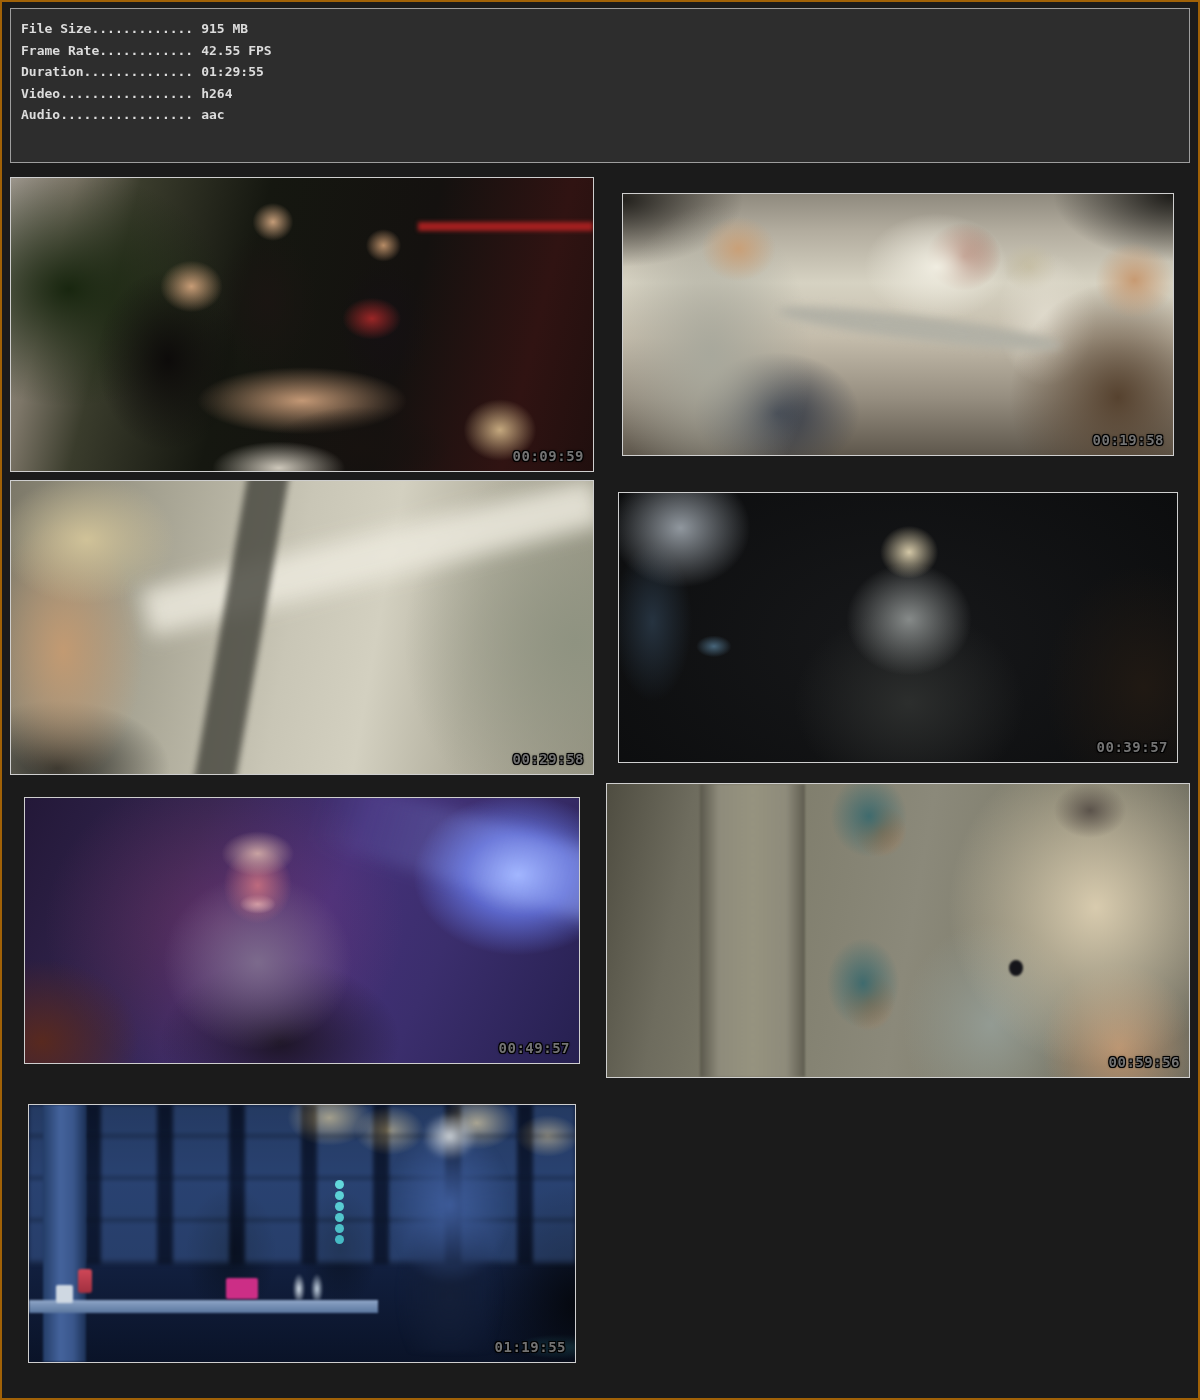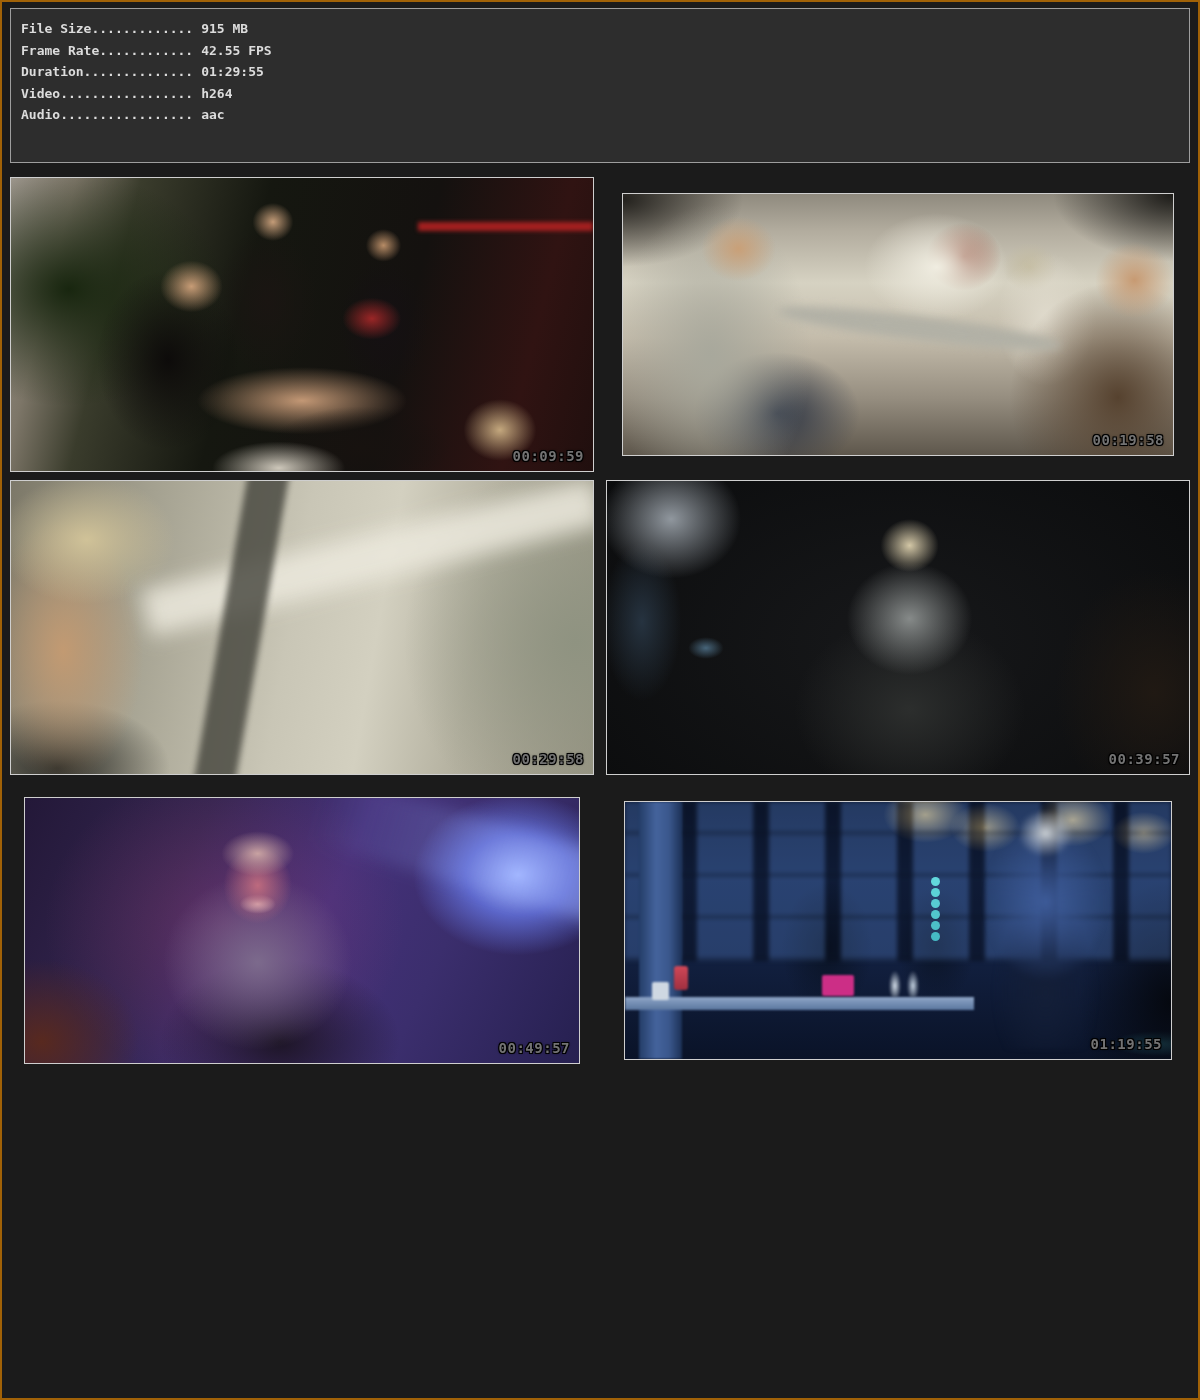--- a/index.html
+++ b/index.html
@@ -202,32 +202,39 @@
     </figure>
 
     <figure class="thumb" style="margin:0" title="Close-up profile of blond man against bright blurred street background with white diagonal streak">
       <div class="scene s3">
         <div class="s3-streak"></div>
         <div class="s3-band"></div>
       </div>
       <span class="ts">00:29:58</span>
     </figure>
 
-    <figure class="thumb" style="margin:0" title="Dark garage: blond man in grey hoodie and dark jacket seated, light glow upper left">
+    <figure class="thumb" style="margin:12px" title="Dark garage: blond man in grey hoodie and dark jacket seated, light glow upper left">
       <div class="scene s4"></div>
       <span class="ts">00:39:57</span>
     </figure>
 
     <figure class="thumb" style="margin:14px" title="Purple club scene: grinning man lit magenta, bright blue light beam upper right">
       <div class="scene s5">
         <div class="s5-beam"></div>
       </div>
       <span class="ts">00:49:57</span>
     </figure>
 
+    <figure class="thumb" style="margin:0" title="Grey-green hallway with blurred artworks, back of blond head with black earbud on right">
+      <div class="scene s6">
+        <div class="s6-pillar"></div>
+        <div class="s6-earbud"></div>
+      </div>
+      <span class="ts">00:59:56</span>
+    </figure>
 
 
     <figure class="thumb" style="margin:18px" title="Night blue courtyard: tables with bottles and pink box, glowing teal dots, man in denim jacket looking down">
       <div class="scene s8">
         <div class="s8-windows"></div>
         <div class="s8-pillar"></div>
         <div class="s8-fig"></div>
         <div class="s8-dots"></div>
         <div class="s8-table"></div>
         <div class="s8-box"></div>

